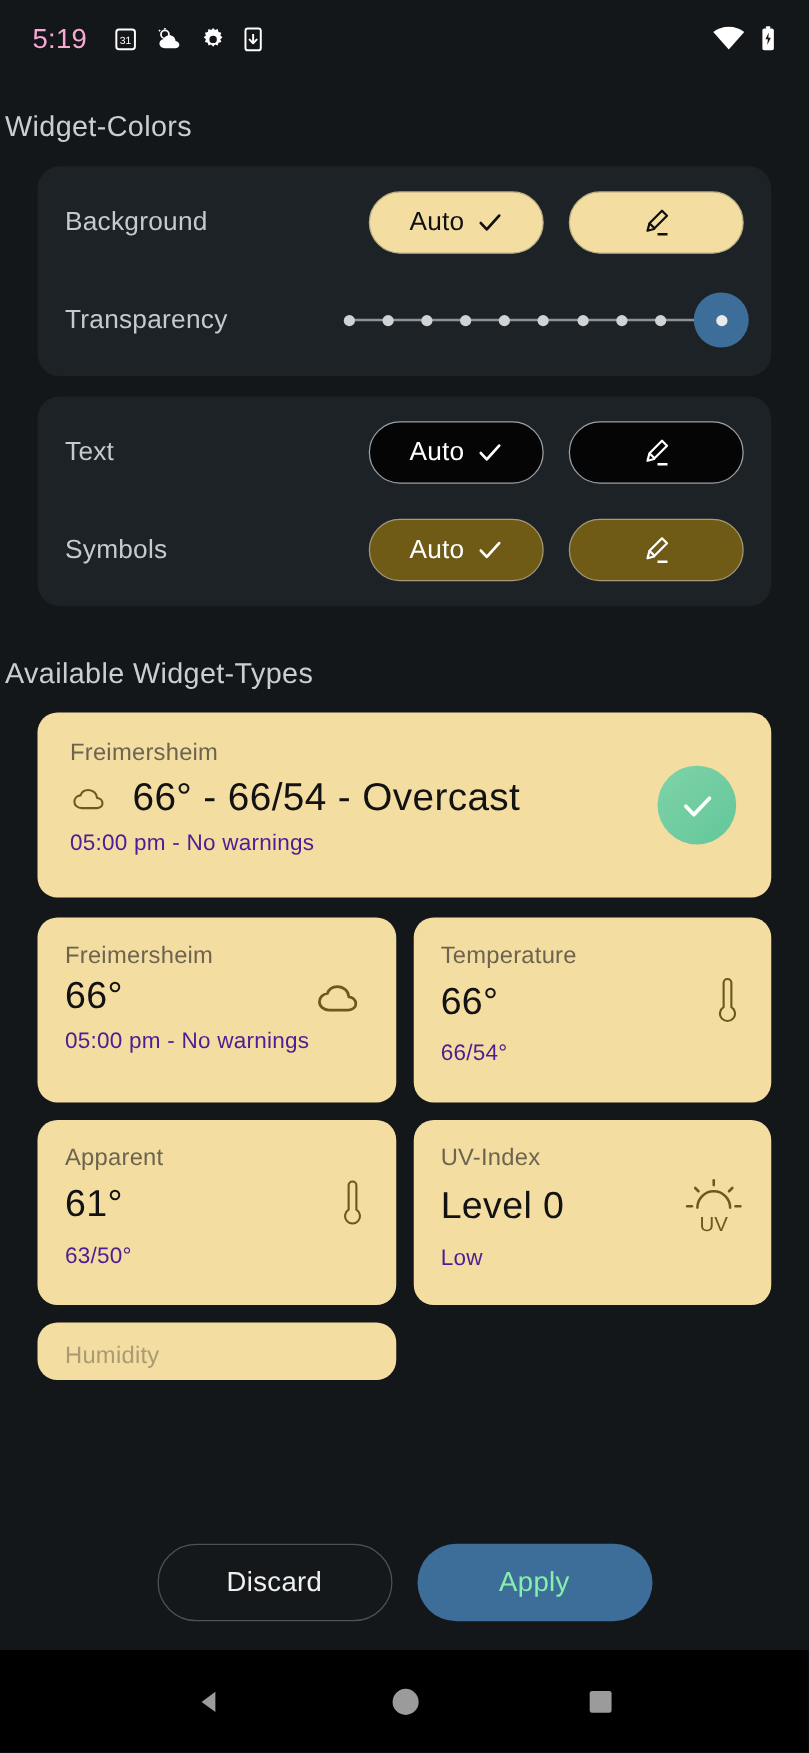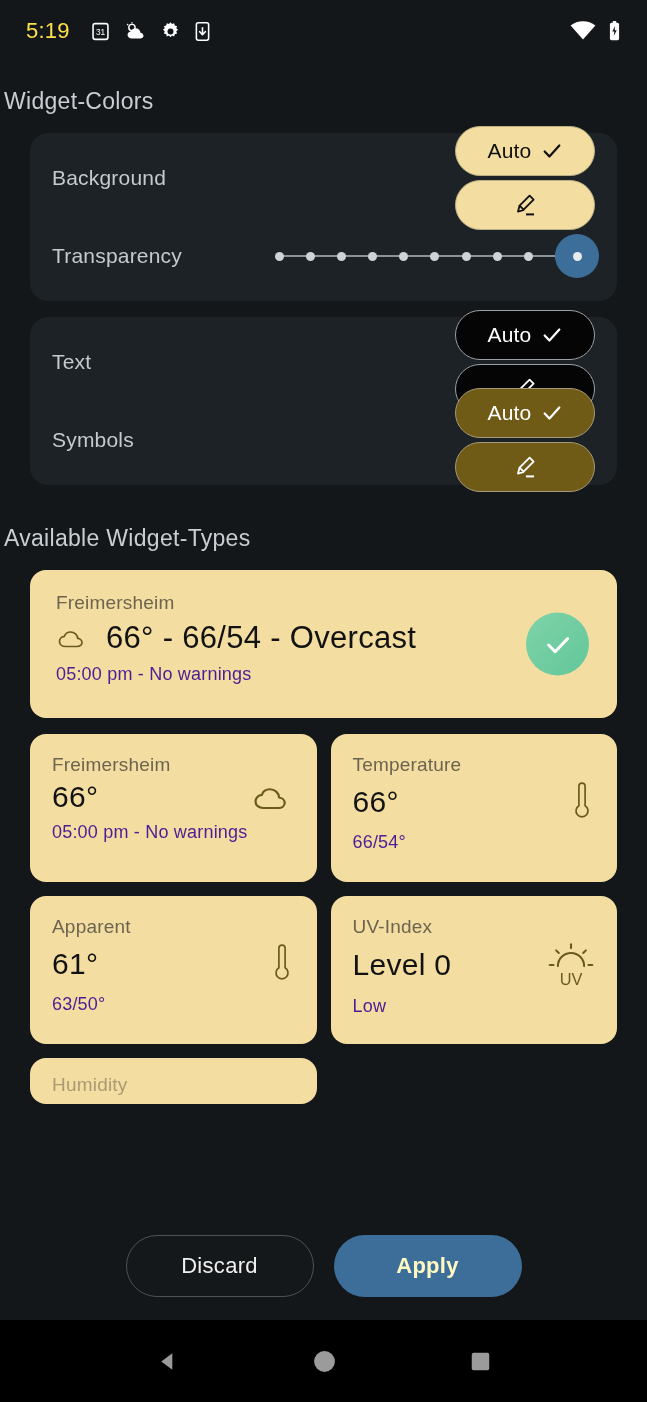--- a/index.html
+++ b/index.html
@@ -12,21 +12,21 @@
     position:relative;
   }
 
   
   .statusbar {
     height:62px;
     display:flex; align-items:center;
     padding:0 26px;
     background:#13171a;
   }
-  .sb-time { font-size:22px; color:#fde047; letter-spacing:.2px; font-weight:400; }
+  .sb-time { font-size:22px; color:#f9a8d4; letter-spacing:.2px; font-weight:400; }
   .sb-left-icons { display:flex; align-items:center; gap:13px; margin-left:20px; }
   .sb-right { margin-left:auto; display:flex; align-items:center; gap:12px; }
   .sb-ico { display:block; }
 
   
   .content { position:relative; height:1160px; overflow:hidden; }
 
   .section-title {
     text-align:left;
     font-size:23px;
@@ -44,21 +44,21 @@
   .row {
     display:flex; align-items:center;
     height:78px;
   }
   .row-label {
     font-size:21px;
     color:#c5cace;
     flex:0 0 auto;
     letter-spacing:.2px;
   }
-  .row-controls { margin-left:auto; display:flex; align-items:flex-start; gap:4px;flex-direction:column; }
+  .row-controls { margin-left:auto; display:flex; align-items:flex-start; gap:20px; }
 
   .pill {
     border-radius:999px;
     border:1px solid #9aa0a6;
     height:50px;
     display:flex; align-items:center; justify-content:center;
     gap:9px;
     cursor:pointer;
   }
   .pill-auto { width:140px; }
@@ -177,22 +177,21 @@
   .btn-discard {
     width:188px;
     background:#14181b;
     border:1px solid #4d5256;
     color:#f0f0f0;
   }
   .btn-apply {
     width:188px;
     background:#3d6e9a;
     border:none;
-    color:#fef9c3;
-    font-weight:bold;
+    color:#86efac;
   }
 
   
   .navbar {
     position:absolute; left:0; right:0; bottom:0;
     height:82px;
     background:#000000;
     display:flex; align-items:center; justify-content:space-around;
     padding:0 90px;
   }

